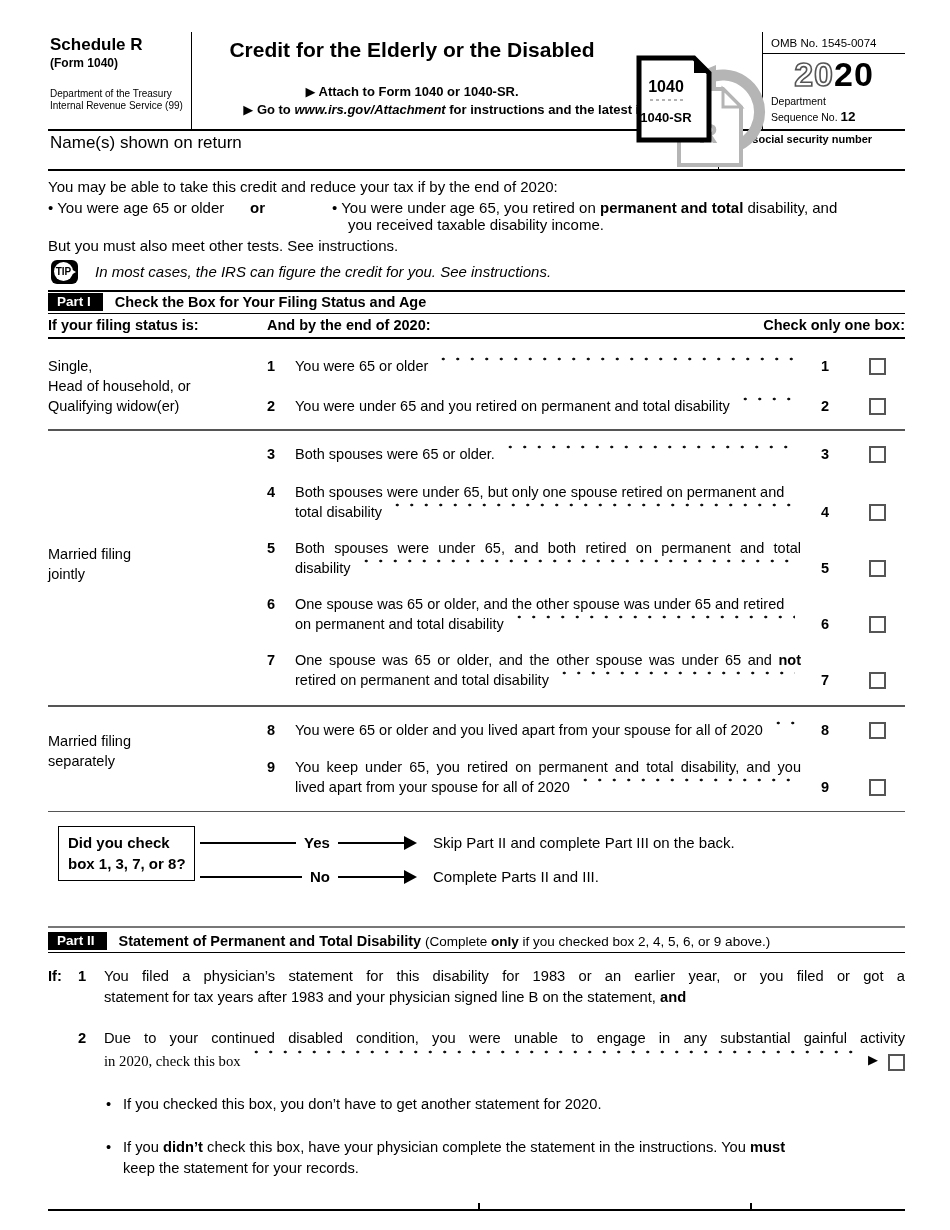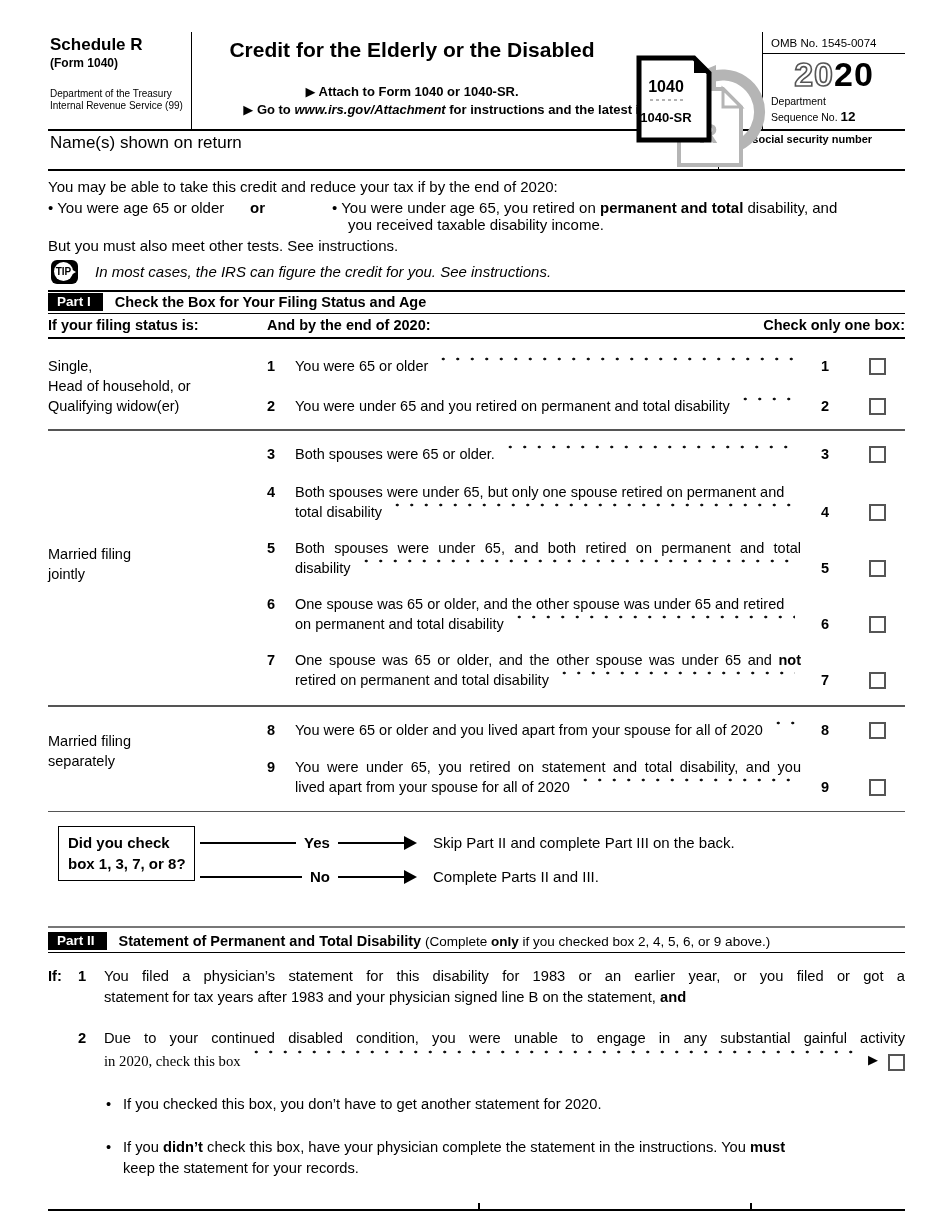--- a/index.html
+++ b/index.html
@@ -307,21 +307,21 @@
               <span class="leader"></span>
             </div>
           <div class="rnum">8</div>
           <div class="cbcell">
               <span class="checkbox"></span>
             </div>
         </div>
         <div class="item">
           <div class="inum">9</div>
           <div class="itxt">
-            <span class="just">You were under 65, you retired on statement and total disability, and you</span>
+            <span class="just">You keep under 65, you retired on permanent and total disability, and you</span>
             <div class="l2row">
                 <span>lived apart from your spouse for all of 2020</span>
                 <span class="leader"></span>
               </div>
           </div>
           <div class="rnum">9</div>
           <div class="cbcell">
               <span class="checkbox"></span>
             </div>
         </div>

